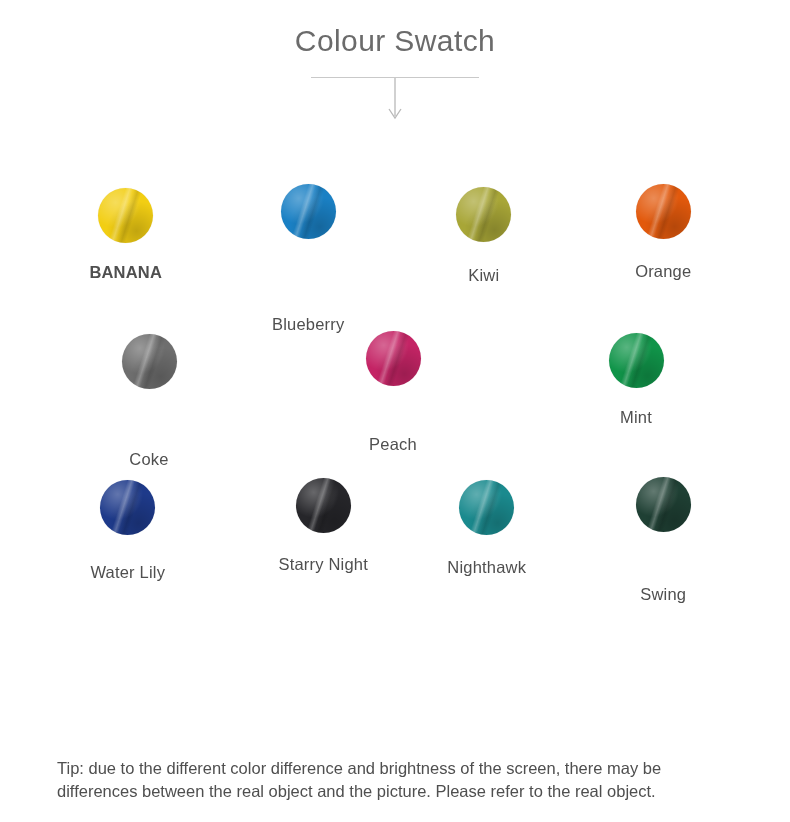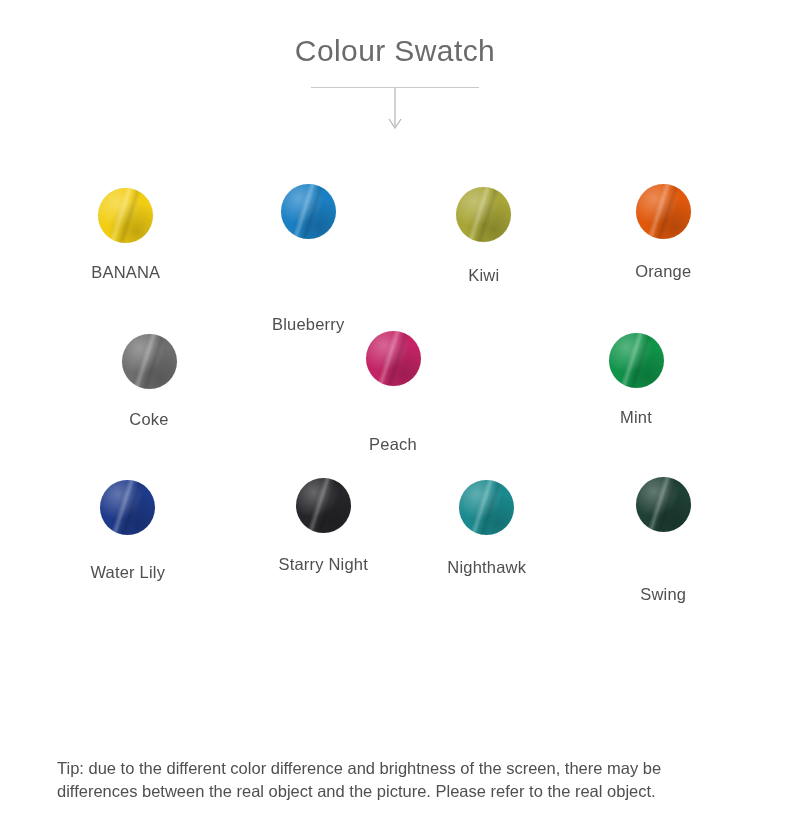--- a/index.html
+++ b/index.html
@@ -11,21 +11,21 @@
     width: 790px;
     height: 822px;
     overflow: hidden;
     font-family: "Liberation Sans", sans-serif;
     color: #4a4a4a;
     position: relative;
   }
 
   
   .header {
-    padding-top: 36px;
+    padding-top: 26px;
     text-align: center;
   }
   .page-title {
     font-size: 30px;
     font-weight: 400;
     color: #6b6b6b;
     letter-spacing: 0.4px;
     line-height: 1;
     margin: 0;
   }
@@ -95,21 +95,21 @@
   }
   .swatch-label {
     margin-top: 18px;
     font-size: 16.5px;
     color: #4f4f4f;
     white-space: nowrap;
     letter-spacing: 0.2px;
   }
 
   
-  .r1 .c1 .swatch-label { margin-top: 20px; }
+  .r1 .c1 .swatch-label { margin-top: 20px; font-weight: bold; }
   .r1 .c2 .swatch-dot  { margin-top: -4px; }
   .r1 .c2 .swatch-label{ margin-top: 21px; }
   .r1 .c3 .swatch-dot  { margin-top: -1px; }
   .r1 .c3 .swatch-label{ margin-top: 24px; }
   .r1 .c4 .swatch-dot  { margin-top: -4px; }
   .r1 .c4 .swatch-label{ margin-top: 23px; }
 
   .r2 .c1 .swatch-label{ margin-top: 21px; }
   .r2 .c2 .swatch-dot  { margin-top: -3px; }
   .r2 .c2 .swatch-label{ margin-top: 21px; }
@@ -128,21 +128,21 @@
 
   .r4 .c1 .swatch-label{ margin-top: 21px; }
   .r4 .c2 .swatch-dot  { margin-top: 0px; }
   .r4 .c2 .swatch-label{ margin-top: 22px; }
 
   
   .r1 .c1 { transform: translateX(3px); }
   .r1 .c2 { transform: translateX(4px); justify-content: space-between; }
   .r1 .c3 { transform: translateX(-2px); }
   .r1 .c4 { transform: translateX(-4px); text-align: right; }
-  .r2 .c1 { transform: translateX(-4px); }
+  .r2 .c1 { transform: translateX(-4px); gap: 40px; }
   .r2 .c2 { transform: translateX(-2px); gap: 28px; }
   .r2 .c3 { transform: translateX(-1px); }
   .r2 .c4 { transform: translateX(-7px); }
   .r3 .c1 { transform: translateX(5px); }
   .r3 .c2 { transform: translateX(19px); }
   .r3 .c3 { transform: translateX(1px); text-align: right; }
   .r3 .c4 { transform: translateX(-4px); gap: 28px; }
   .r4 .c1 { transform: translateX(4px); }
   .r4 .c2 { transform: translateX(7px); }
 

